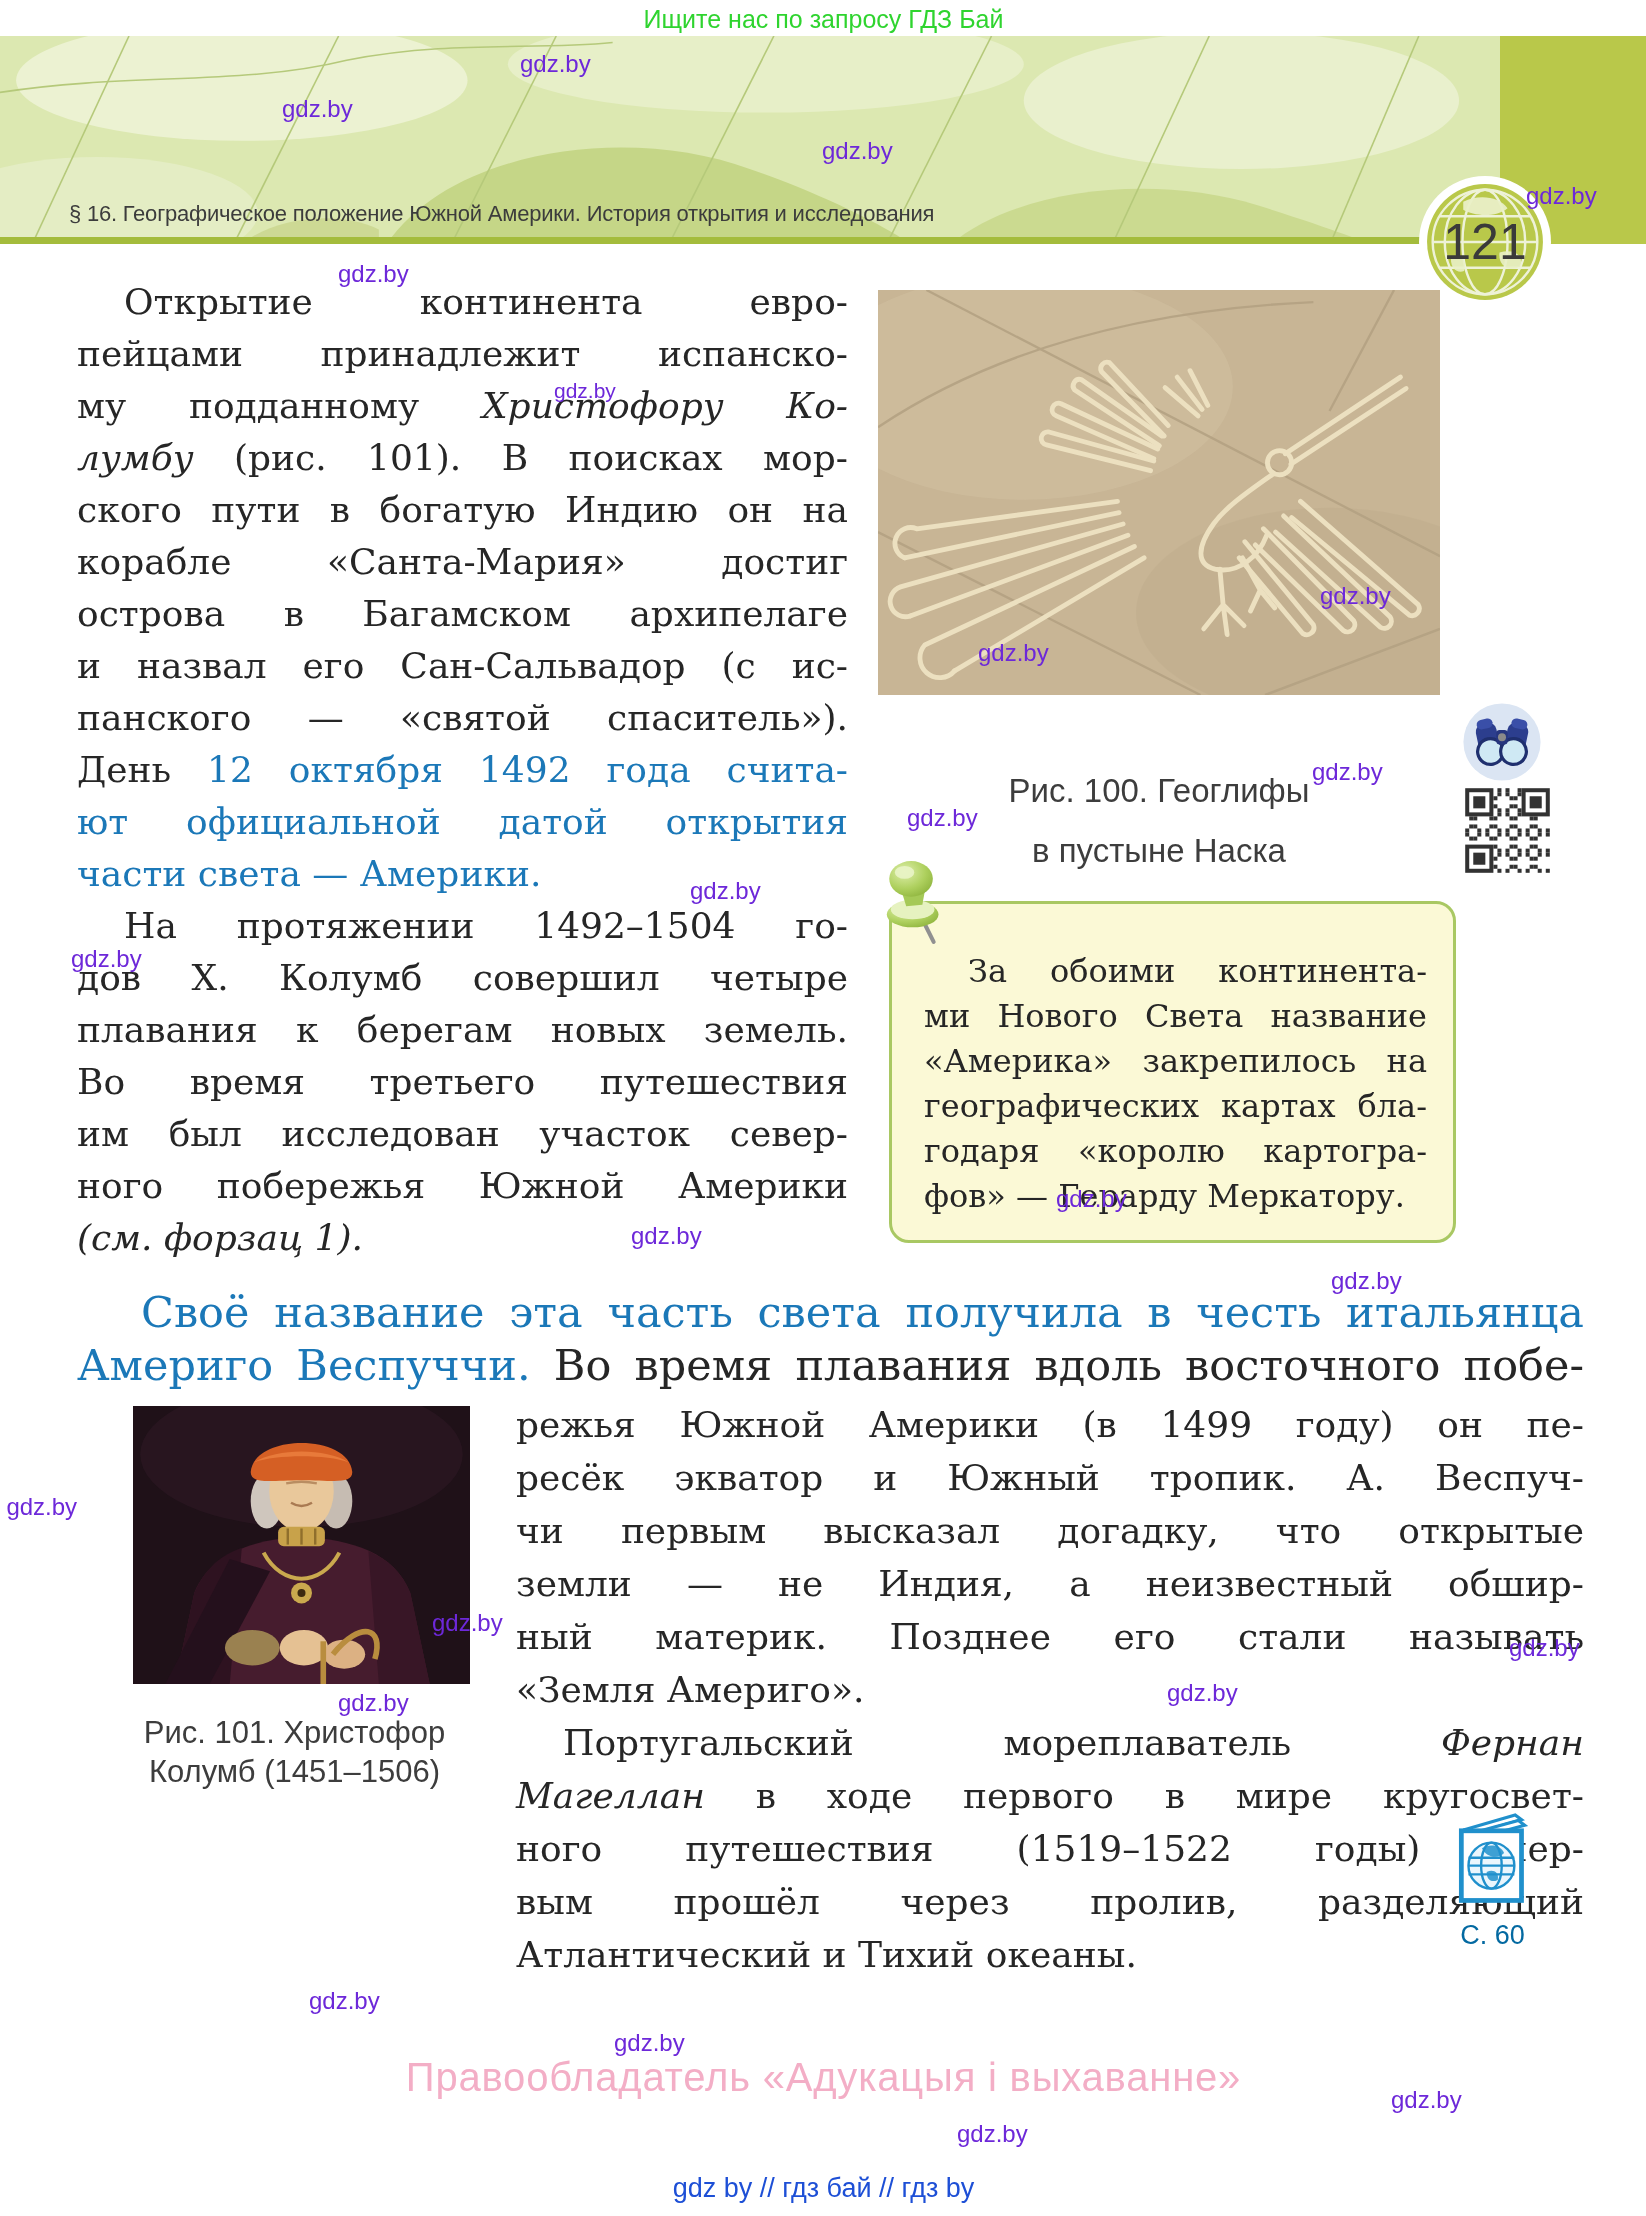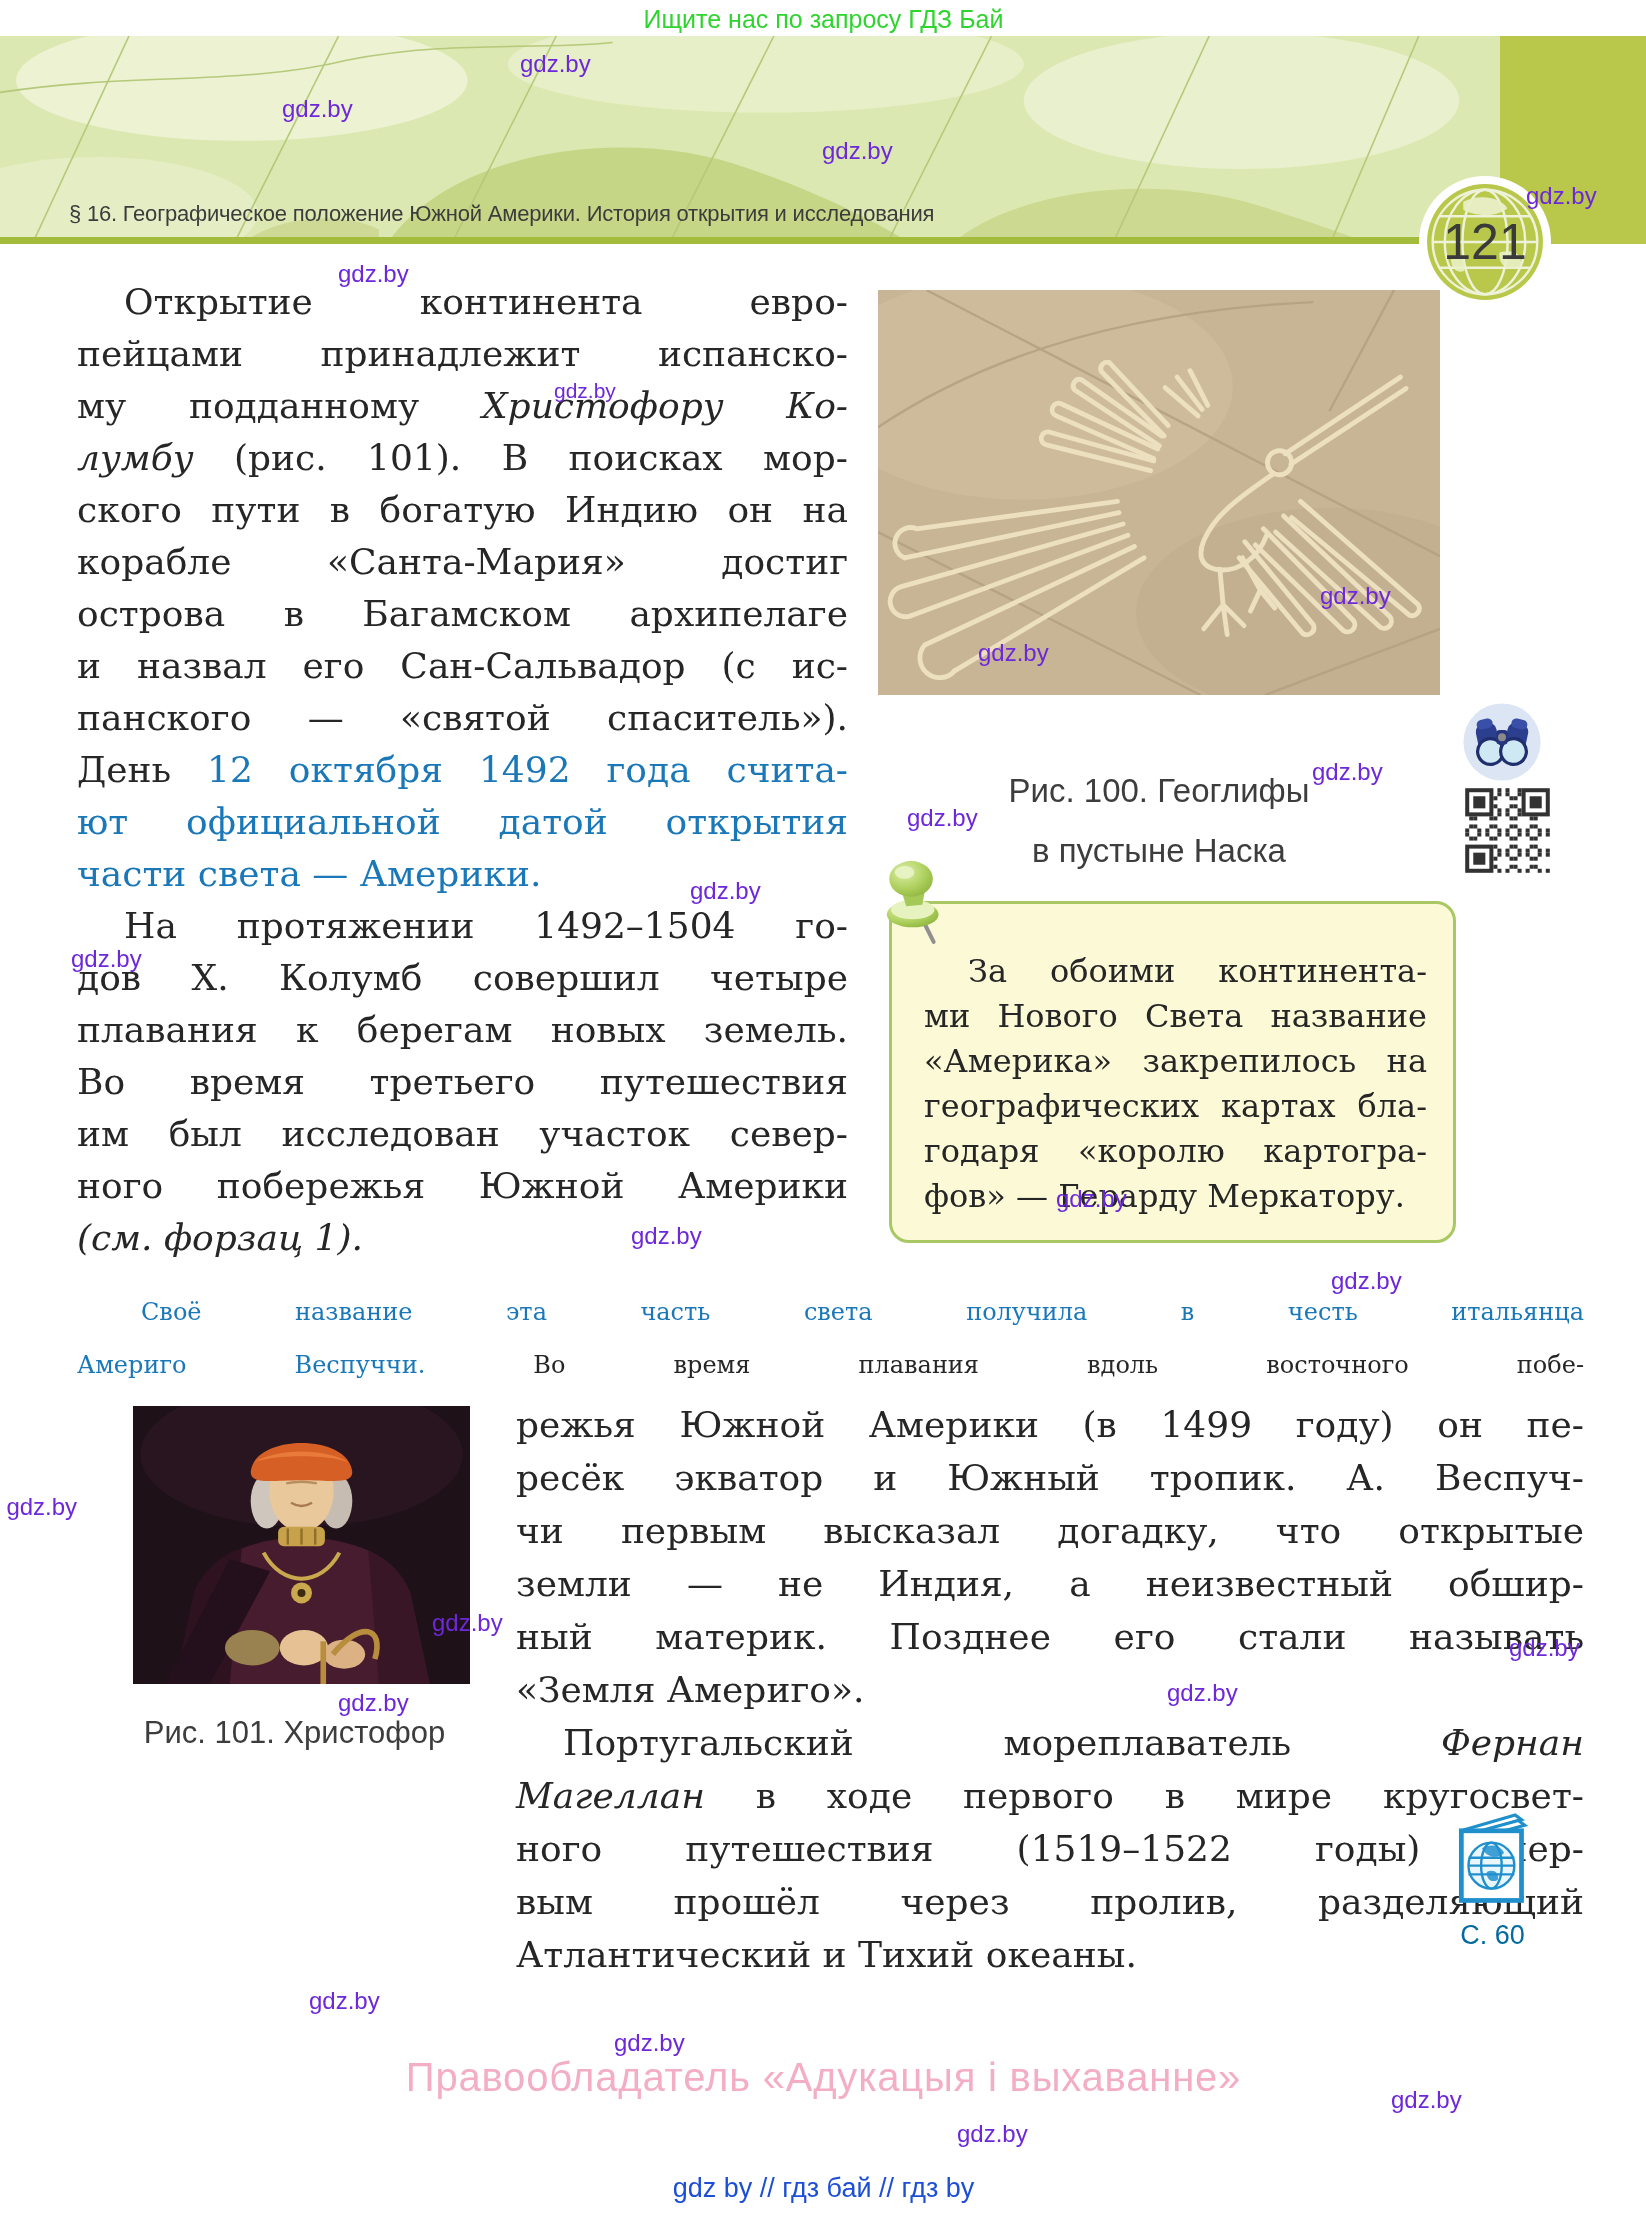--- a/index.html
+++ b/index.html
@@ -25,21 +25,21 @@
 
   
   .serif{font-family:"DejaVu Serif","Liberation Serif",serif;color:#262626;}
   .tline{text-align:justify;text-align-last:justify;white-space:normal;}
   .tline.end{text-align-last:left;}
   .tline.indent{text-indent:47px;}
   .s-i{font-style:italic;}
   .s-b{color:#1b78b8;}
 
   .leftcol{position:absolute;left:77px;top:276px;width:771px;font-size:36px;line-height:52px;}
-  .widepar{position:absolute;left:77px;top:1286px;width:1507px;font-size:24px;line-height:53px;}
+  .widepar{position:absolute;left:77px;top:1286px;width:1507px;font-size:43px;line-height:53px;}
   .widepar .tline.indent{text-indent:64px;}
   .rightcol{position:absolute;left:516px;top:1398px;width:1068px;font-size:36px;line-height:53px;}
 
   
   .fig100-img{position:absolute;left:878px;top:290px;width:562px;height:405px;}
   .fig100-cap{position:absolute;left:878px;top:761px;width:562px;text-align:center;
               font-size:33px;line-height:60px;color:#3d3d3d;}
   .fig101-img{position:absolute;left:133px;top:1406px;width:337px;height:278px;}
   .fig101-cap{position:absolute;left:69px;top:1713px;width:451px;text-align:center;
               font-size:31px;line-height:39px;color:#3d3d3d;}
@@ -400,20 +400,21 @@
 
       <ellipse cx="148" cy="300" rx="34" ry="22" fill="#9a8150"></ellipse>
       <ellipse cx="212" cy="300" rx="30" ry="22" fill="#e5c193"></ellipse>
       <ellipse cx="262" cy="308" rx="26" ry="18" fill="#dcb183"></ellipse>
       <path d="M248,308 C282,266 312,274 300,314" stroke="#b98d3e" stroke-width="7" fill="none"></path>
       <line x1="236" y1="292" x2="236" y2="345" stroke="#b98d3e" stroke-width="7"></line>
     </svg>
   </div>
   <div class="fig101-cap">
     <div>Рис. 101. Христофор</div>
+    <div>Колумб (1451–1506)</div>
   </div>
 
   <div class="book-ref">
     <svg width="76" height="97" viewBox="0 0 96 122">
       <path d="M14,24 L76,6 L84,12 L22,30 Z" fill="#ffffff" stroke="#2090cc" stroke-width="4"></path>
       <path d="M14,31 L80,13 L88,19 L22,37 Z" fill="#ffffff" stroke="#2090cc" stroke-width="4"></path>
       <rect x="8" y="26" width="76" height="88" fill="#ffffff" stroke="#2090cc" stroke-width="6"></rect>
       <circle cx="46" cy="70" r="29" fill="#eaf6fd" stroke="#2090cc" stroke-width="3"></circle>
       <ellipse cx="46" cy="70" rx="13" ry="29" fill="none" stroke="#2090cc" stroke-width="3"></ellipse>
       <line x1="17" y1="60" x2="75" y2="60" stroke="#2090cc" stroke-width="3"></line>

